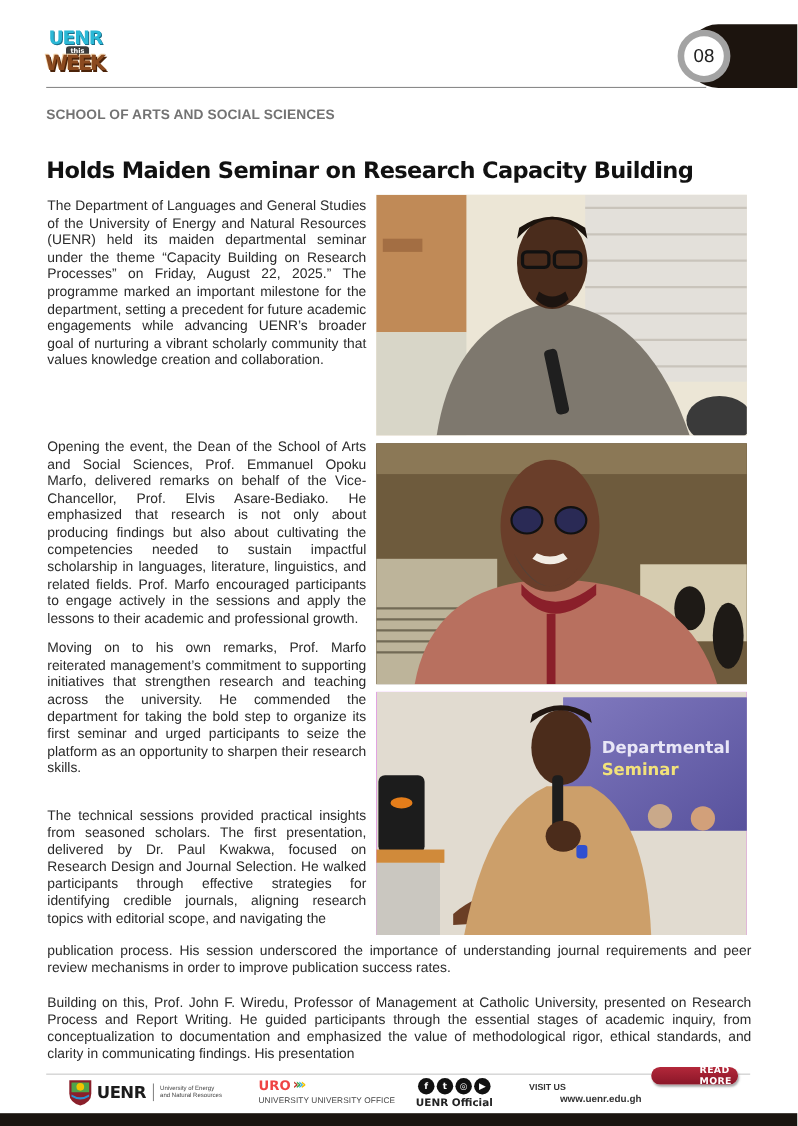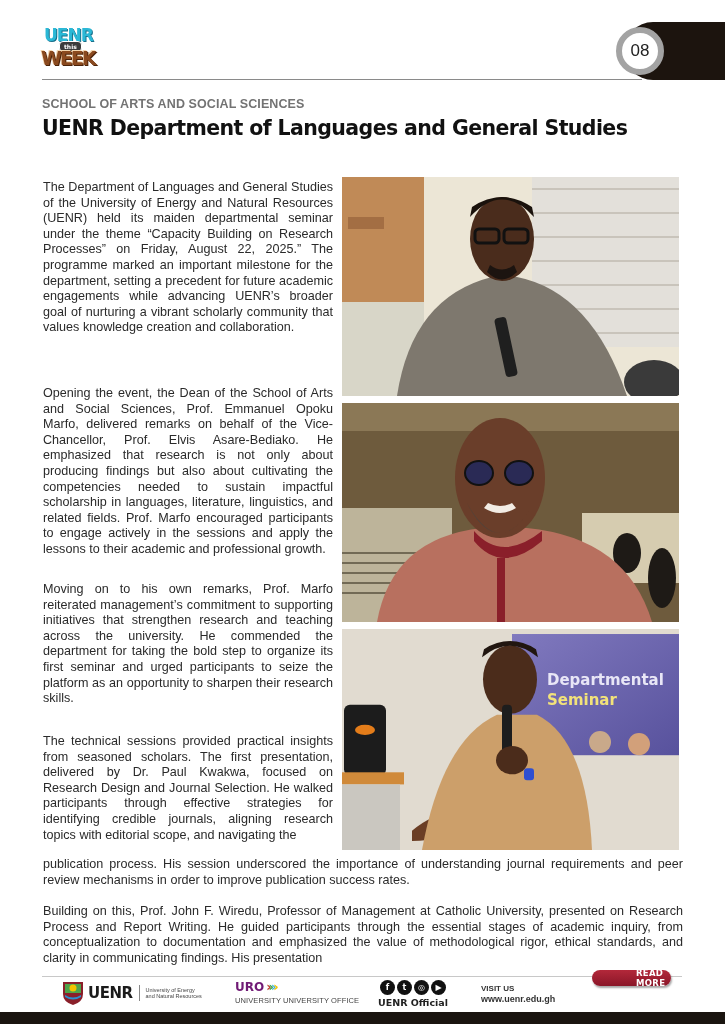--- a/index.html
+++ b/index.html
@@ -39,21 +39,21 @@
     position: absolute; left: 42px; top: 115px; width: 640px; font-family: "DejaVu Sans", sans-serif;
     font-weight: bold; font-size: 20.5px; line-height: 27px; color: #111; letter-spacing: -0.6px;
   }
 
   
   .col-text {
     position: absolute; left: 43px; width: 290px; font-family: "Liberation Sans", sans-serif;
     font-size: 12.6px; line-height: 15.6px; color: #2a2a2a; text-align: justify; text-align-last: left;
   }
   .p1 { top: 180px; }
-  .p2 { top: 386px; }
+  .p2 { top: 399px; }
   .p3 { top: 582px; }
   .p4 { top: 734px; }
   .full-text {
     position: absolute; left: 43px; width: 640px; font-family: "Liberation Sans", sans-serif;
     font-size: 12.6px; line-height: 15.6px; color: #2a2a2a; text-align: justify; text-align-last: left;
   }
   .p4b { top: 857px; }
   .p5 { top: 904px; }
 
   
@@ -68,35 +68,35 @@
   .footer-bar { position: absolute; left: 0; top: 1012px; width: 725px; height: 12px; background: #1a1510; }
 
   .uenr-logo { position: absolute; left: 62px; top: 980px; display: flex; align-items: center; gap: 4px; }
   .uenr-crest { width: 22px; height: 26px; }
   .uenr-word { font-family: "DejaVu Sans", sans-serif; font-weight: bold; font-size: 15px; color: #1b1b1b; letter-spacing: -0.5px; }
   .uenr-sep { width: 1px; height: 16px; background: #888; margin: 0 2px; }
   .uenr-sub { font-family: "Liberation Sans", sans-serif; font-size: 5.5px; line-height: 6.5px; color: #444; width: 60px; }
 
   .uro { position: absolute; left: 235px; top: 980px; }
   .uro-top { display: flex; align-items: center; gap: 2px; }
-  .uro-word { font-family: "DejaVu Sans", sans-serif; font-weight: bold; font-size: 12px; color: #701a75; }
+  .uro-word { font-family: "DejaVu Sans", sans-serif; font-weight: bold; font-size: 12px; color: #ef4444; }
   .uro-chev { font-family: "DejaVu Sans", sans-serif; font-weight: bold; font-size: 13px; line-height: 12px; letter-spacing: -3px; }
   .uro-sub { font-family: "Liberation Sans", sans-serif; font-size: 7.5px; color: #444; margin-top: 2px; letter-spacing: 0.1px; }
 
   .social { position: absolute; left: 377px; top: 980px; width: 72px; text-align: center; }
   .social-icons { display: flex; gap: 2px; justify-content: center; }
   .social-icons span {
     width: 15px; height: 15px; border-radius: 50%; background: #111; color: #fff; font-size: 8px; font-weight: bold;
     display: flex; align-items: center; justify-content: center; font-family: "DejaVu Sans", sans-serif;
   }
   .social-handle { font-family: "DejaVu Sans", sans-serif; font-weight: bold; font-size: 9.5px; color: #222; margin-top: 2px; }
 
   .visit { position: absolute; left: 481px; top: 984px; font-family: "Liberation Sans", sans-serif; }
   .visit-label { font-size: 8px; font-weight: bold; color: #333; }
-  .visit-url { font-size: 9px; font-weight: bold; color: #333; margin-top: 1px; }
+  .visit-url { font-size: 9px; font-weight: bold; color: #333; margin-top: 1px; margin-left: 28px; }
 
   .read-more {
     position: absolute; left: 592px; top: 970px; width: 79px; height: 16px; border-radius: 8px;
     background: linear-gradient(#b3283a, #8a1628); color: #fff; font-family: "DejaVu Sans", sans-serif; font-weight: bold;
     font-size: 8.5px; display: flex; align-items: center; justify-content: center; letter-spacing: 0.3px;
     box-shadow: 1px 2px 2px rgba(0,0,0,0.35);
     padding-left: 44px;
   }
 </style>
 </head>
@@ -108,21 +108,22 @@
   <span class="l3">WEEK</span>
 </div>
 <div class="header-rule"></div>
 <div class="page-tab"></div>
 <div class="page-badge">
   <span>08</span>
 </div>
 
 <div class="kicker">SCHOOL OF ARTS AND SOCIAL SCIENCES</div>
 <h1 class="headline">
-  <span>UENR Department of Languages and General Studies</span><br>
+  <br>
+  <span>Holds Maiden Seminar on Research Capacity Building</span>
 </h1>
 
 <p class="col-text p1">The Department of Languages and General Studies of the University of Energy and Natural Resources (UENR) held its maiden departmental seminar under the theme “Capacity Building on Research Processes” on Friday, August 22, 2025.” The programme marked an important milestone for the department, setting a precedent for future academic engagements while advancing UENR’s broader goal of nurturing a vibrant scholarly community that values knowledge creation and collaboration.</p>
 <p class="col-text p2">Opening the event, the Dean of the School of Arts and Social Sciences, Prof. Emmanuel Opoku Marfo, delivered remarks on behalf of the Vice-Chancellor, Prof. Elvis Asare-Bediako. He emphasized that research is not only about producing findings but also about cultivating the competencies needed to sustain impactful scholarship in languages, literature, linguistics, and related fields. Prof. Marfo encouraged participants to engage actively in the sessions and apply the lessons to their academic and professional growth.</p>
 <p class="col-text p3">Moving on to his own remarks, Prof. Marfo reiterated management’s commitment to supporting initiatives that strengthen research and teaching across the university. He commended the department for taking the bold step to organize its first seminar and urged participants to seize the platform as an opportunity to sharpen their research skills.</p>
 <p class="col-text p4">The technical sessions provided practical insights from seasoned scholars. The first presentation, delivered by Dr. Paul Kwakwa, focused on Research Design and Journal Selection. He walked participants through effective strategies for identifying credible journals, aligning research topics with editorial scope, and navigating the</p>
 <p class="full-text p4b">publication process. His session underscored the importance of understanding journal requirements and peer review mechanisms in order to improve publication success rates.</p>
 <p class="full-text p5">Building on this, Prof. John F. Wiredu, Professor of Management at Catholic University, presented on Research Process and Report Writing. He guided participants through the essential stages of academic inquiry, from conceptualization to documentation and emphasized the value of methodological rigor, ethical standards, and clarity in communicating findings. His presentation</p>
 
 <div class="photo photo1">

